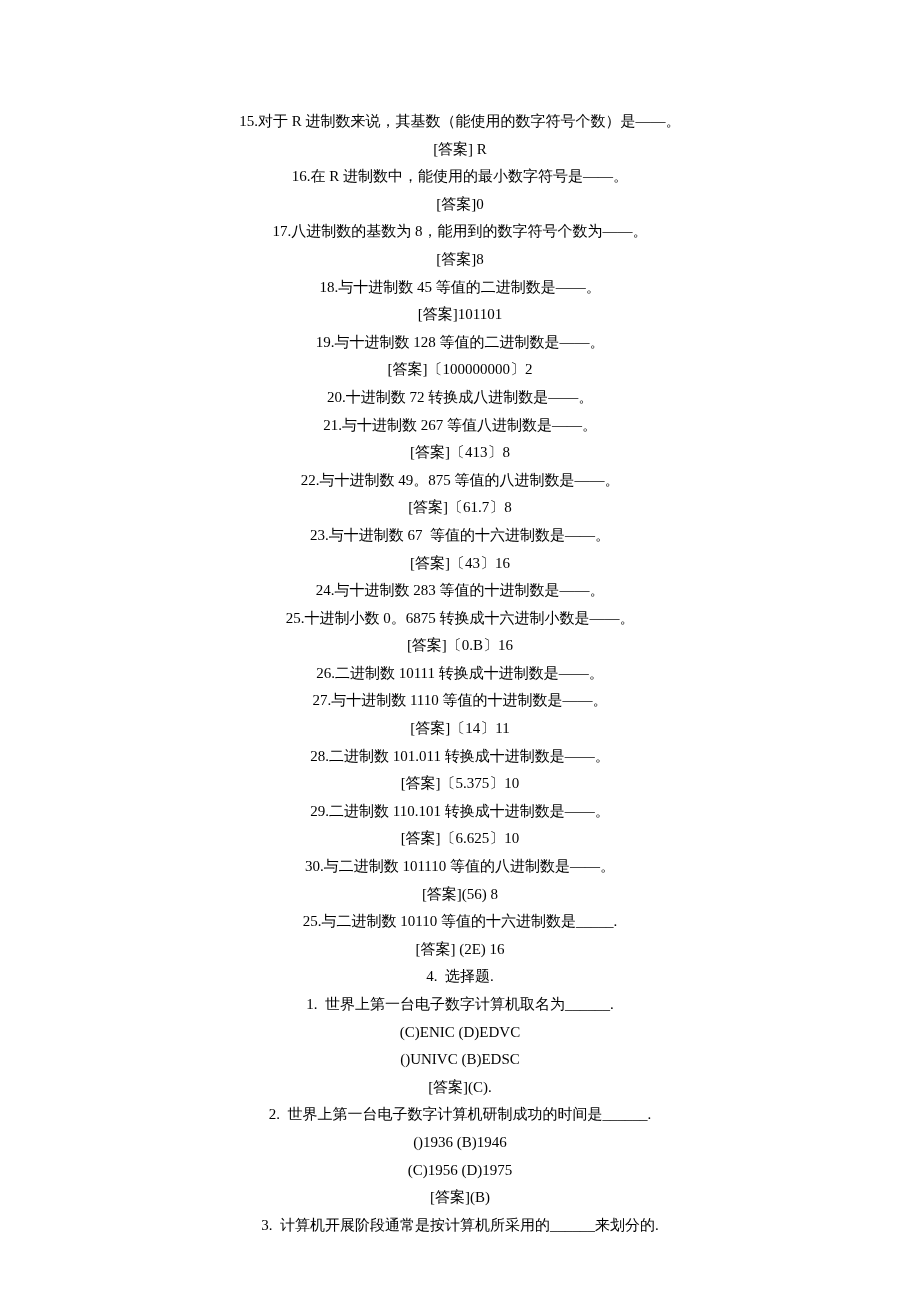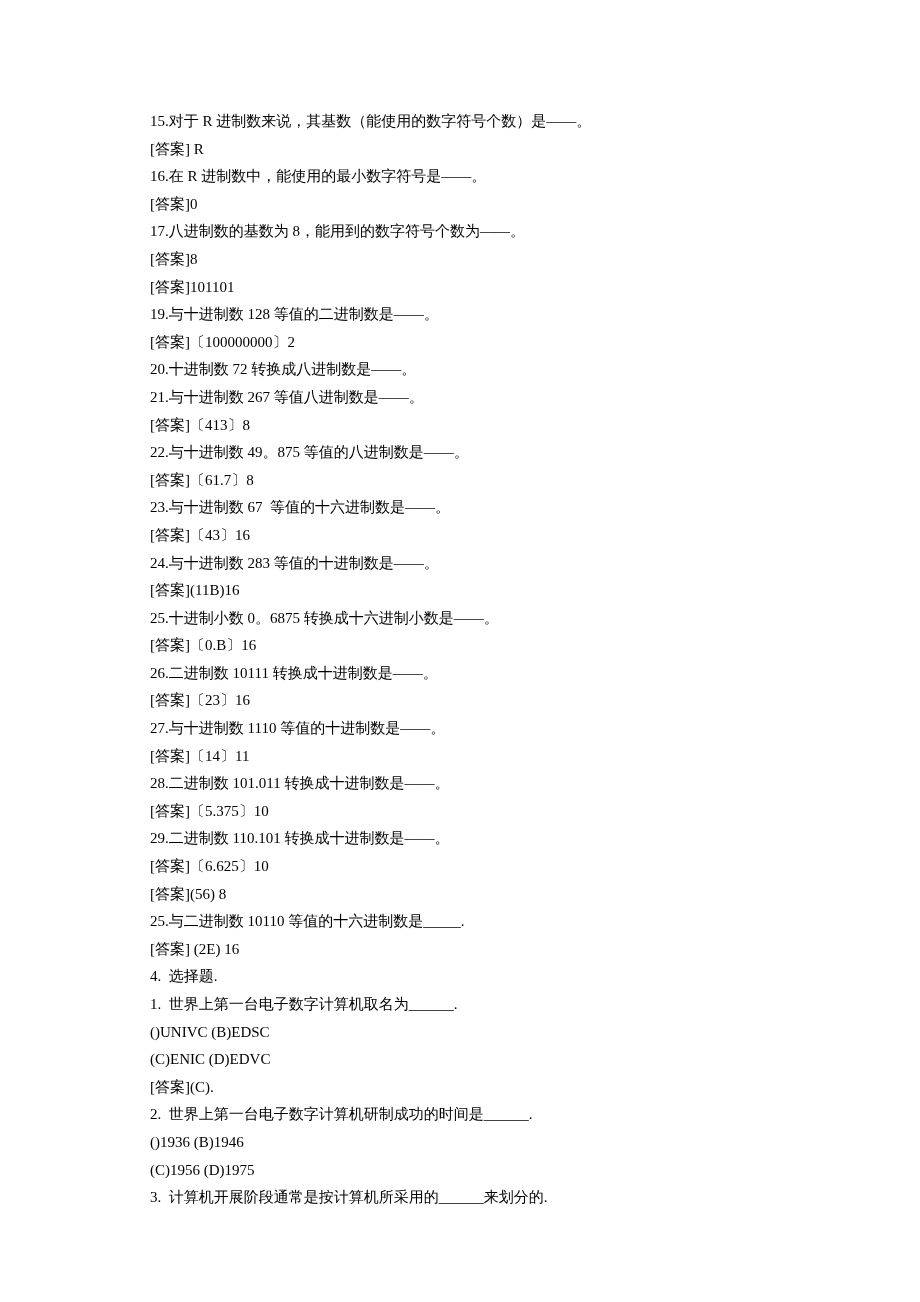--- a/index.html
+++ b/index.html
@@ -13,62 +13,63 @@
   }
   .page {
     width: 920px;
     min-height: 1302px;
     padding: 108px 150px 60px 150px;
     box-sizing: border-box;
     background: #ffffff;
   }
   .line {
     white-space: pre-wrap;
-    text-align: left;
+    text-align: center;
   }
 </style>
 </head>
 <body>
 
 <div class="page">
   <div id="content">
       <div class="line">15.对于 R 进制数来说，其基数（能使用的数字符号个数）是——。</div>
       <div class="line">[答案] R</div>
       <div class="line">16.在 R 进制数中，能使用的最小数字符号是——。</div>
       <div class="line">[答案]0</div>
       <div class="line">17.八进制数的基数为 8，能用到的数字符号个数为——。</div>
       <div class="line">[答案]8</div>
+      <div class="line">18.与十进制数 45 等值的二进制数是——。</div>
       <div class="line">[答案]101101</div>
       <div class="line">19.与十进制数 128 等值的二进制数是——。</div>
       <div class="line">[答案]〔100000000〕2</div>
       <div class="line">20.十进制数 72 转换成八进制数是——。</div>
       <div class="line">21.与十进制数 267 等值八进制数是——。</div>
       <div class="line">[答案]〔413〕8</div>
       <div class="line">22.与十进制数 49。875 等值的八进制数是——。</div>
       <div class="line">[答案]〔61.7〕8</div>
       <div class="line">23.与十进制数 67  等值的十六进制数是——。</div>
       <div class="line">[答案]〔43〕16</div>
       <div class="line">24.与十进制数 283 等值的十进制数是——。</div>
-      <div class="line">[答案](11B)16</div>
       <div class="line">25.十进制小数 0。6875 转换成十六进制小数是——。</div>
       <div class="line">[答案]〔0.B〕16</div>
       <div class="line">26.二进制数 10111 转换成十进制数是——。</div>
-      <div class="line">[答案]〔23〕16</div>
       <div class="line">27.与十进制数 1110 等值的十进制数是——。</div>
       <div class="line">[答案]〔14〕11</div>
       <div class="line">28.二进制数 101.011 转换成十进制数是——。</div>
       <div class="line">[答案]〔5.375〕10</div>
       <div class="line">29.二进制数 110.101 转换成十进制数是——。</div>
       <div class="line">[答案]〔6.625〕10</div>
+      <div class="line">30.与二进制数 101110 等值的八进制数是——。</div>
       <div class="line">[答案](56) 8</div>
       <div class="line">25.与二进制数 10110 等值的十六进制数是_____.</div>
       <div class="line">[答案] (2E) 16</div>
       <div class="line">4.  选择题.</div>
       <div class="line">1.  世界上第一台电子数字计算机取名为______.</div>
+      <div class="line">(C)ENIC (D)EDVC</div>
       <div class="line">()UNIVC (B)EDSC</div>
-      <div class="line">(C)ENIC (D)EDVC</div>
       <div class="line">[答案](C).</div>
       <div class="line">2.  世界上第一台电子数字计算机研制成功的时间是______.</div>
       <div class="line">()1936 (B)1946</div>
       <div class="line">(C)1956 (D)1975</div>
+      <div class="line">[答案](B)</div>
       <div class="line">3.  计算机开展阶段通常是按计算机所采用的______来划分的.</div>
     </div>
 </div>
 
 </body></html>

